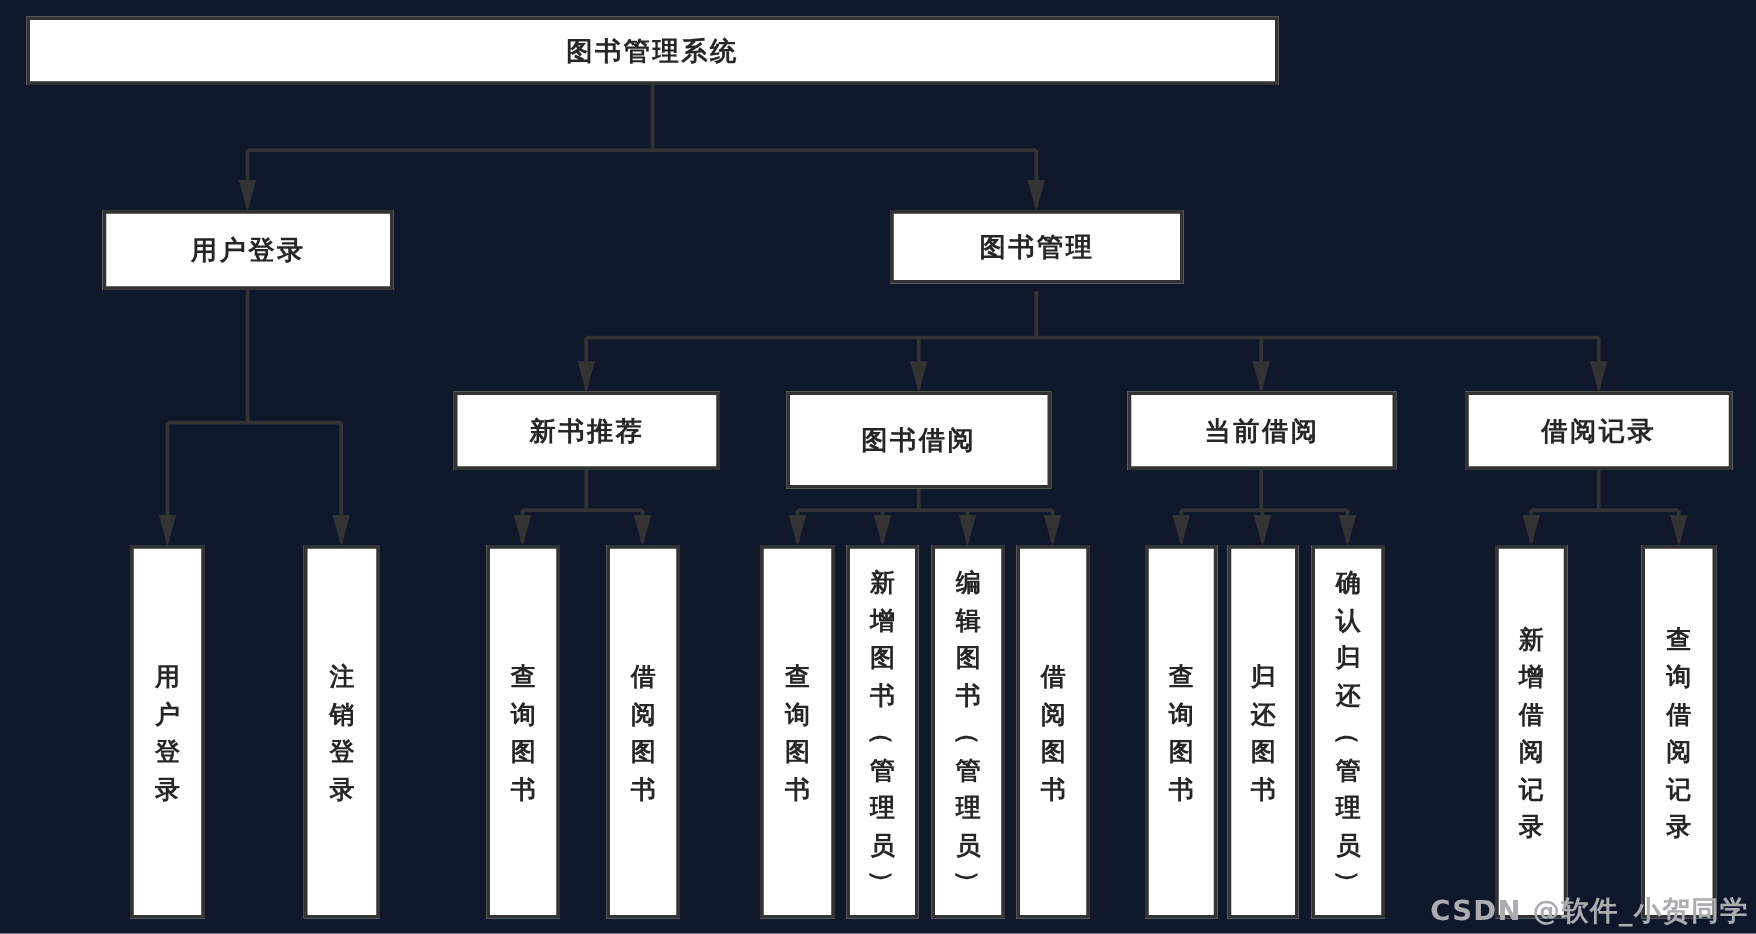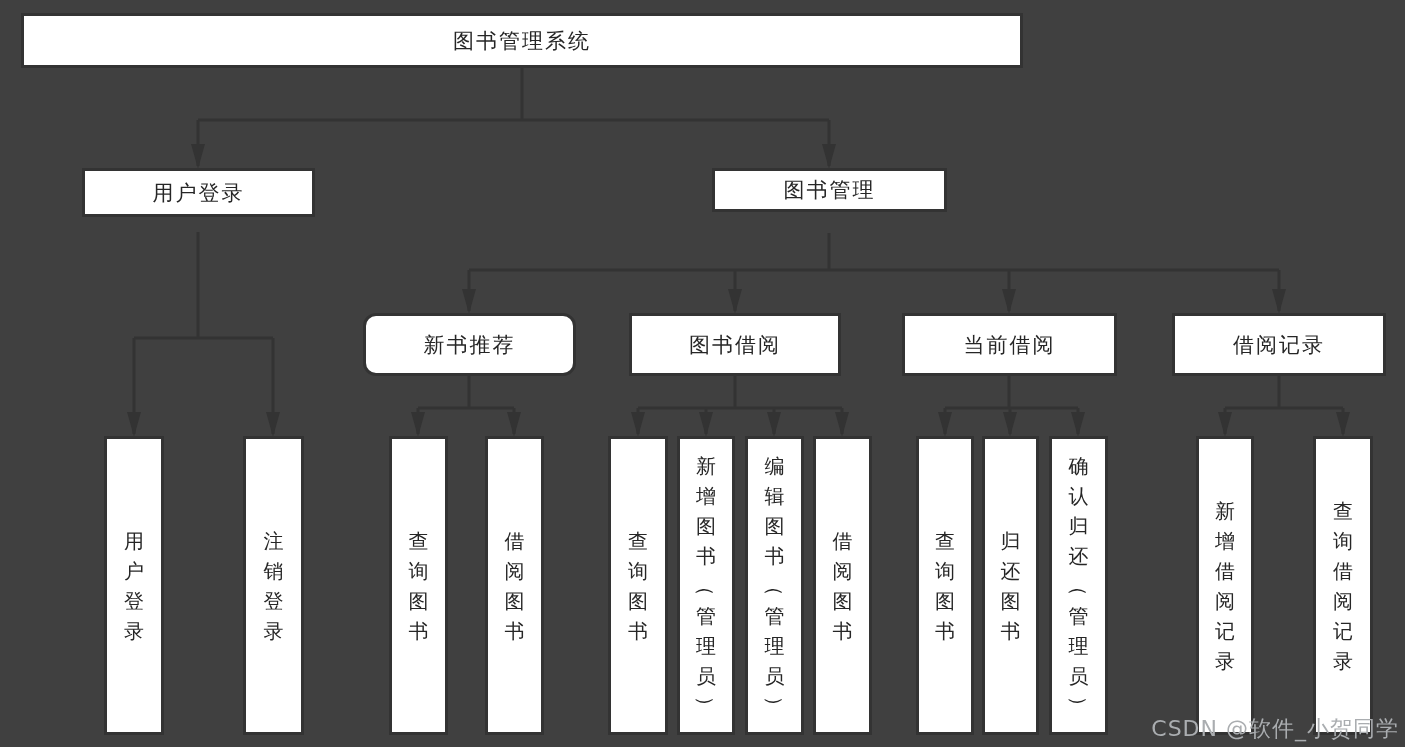--- a/index.html
+++ b/index.html
@@ -5,22 +5,23 @@
   html, body {
     margin: 0;
     padding: 0;
     background: #ffffff;
     font-family: "DejaVu Sans", sans-serif;
   }
   #stage {
     position: relative;
     width: 1405px;
     height: 747px;
-    background: #404040;
+    background: #0f172a;
     overflow: hidden;
+    font-weight: bold;
   }
   #connectors {
     position: absolute;
     left: 0;
     top: 0;
     width: 1405px;
     height: 747px;
     pointer-events: none;
   }
   .box {
@@ -95,31 +96,31 @@
       <polygon points="1071,412 1085,412 1078,437"></polygon>
       <polygon points="1218,412 1232,412 1225,437"></polygon>
       <polygon points="1336,412 1350,412 1343,437"></polygon>
     </g>
   </svg>
 
   <div class="box hbox" style="left:21px; top:13px; width:1002px; height:55px;">
     <span>图书管理系统</span>
   </div>
 
-  <div class="box hbox" style="left:82px; top:168px; width:233px; height:49px;">
+  <div class="box hbox" style="left:82px; top:168px; width:233px; height:64px;">
     <span>用户登录</span>
   </div>
-  <div class="box hbox" style="left:712px; top:168px; width:235px; height:44px;">
+  <div class="box hbox" style="left:712px; top:168px; width:235px; height:59px;">
     <span>图书管理</span>
   </div>
 
-  <div class="box hbox" style="left:363px; top:313px; width:213px; height:63px;border-radius:13px;">
+  <div class="box hbox" style="left:363px; top:313px; width:213px; height:63px;">
     <span>新书推荐</span>
   </div>
-  <div class="box hbox" style="left:629px; top:313px; width:212px; height:63px;justify-content:center;">
+  <div class="box hbox" style="left:629px; top:313px; width:212px; height:78px;justify-content:center;">
     <span>图书借阅</span>
   </div>
   <div class="box hbox" style="left:902px; top:313px; width:215px; height:63px;">
     <span>当前借阅</span>
   </div>
   <div class="box hbox" style="left:1172px; top:313px; width:214px; height:63px;text-align:center;">
     <span>借阅记录</span>
   </div>
 
   <div class="box vbox" style="left:104px; top:436px; width:60px; height:299px;">

